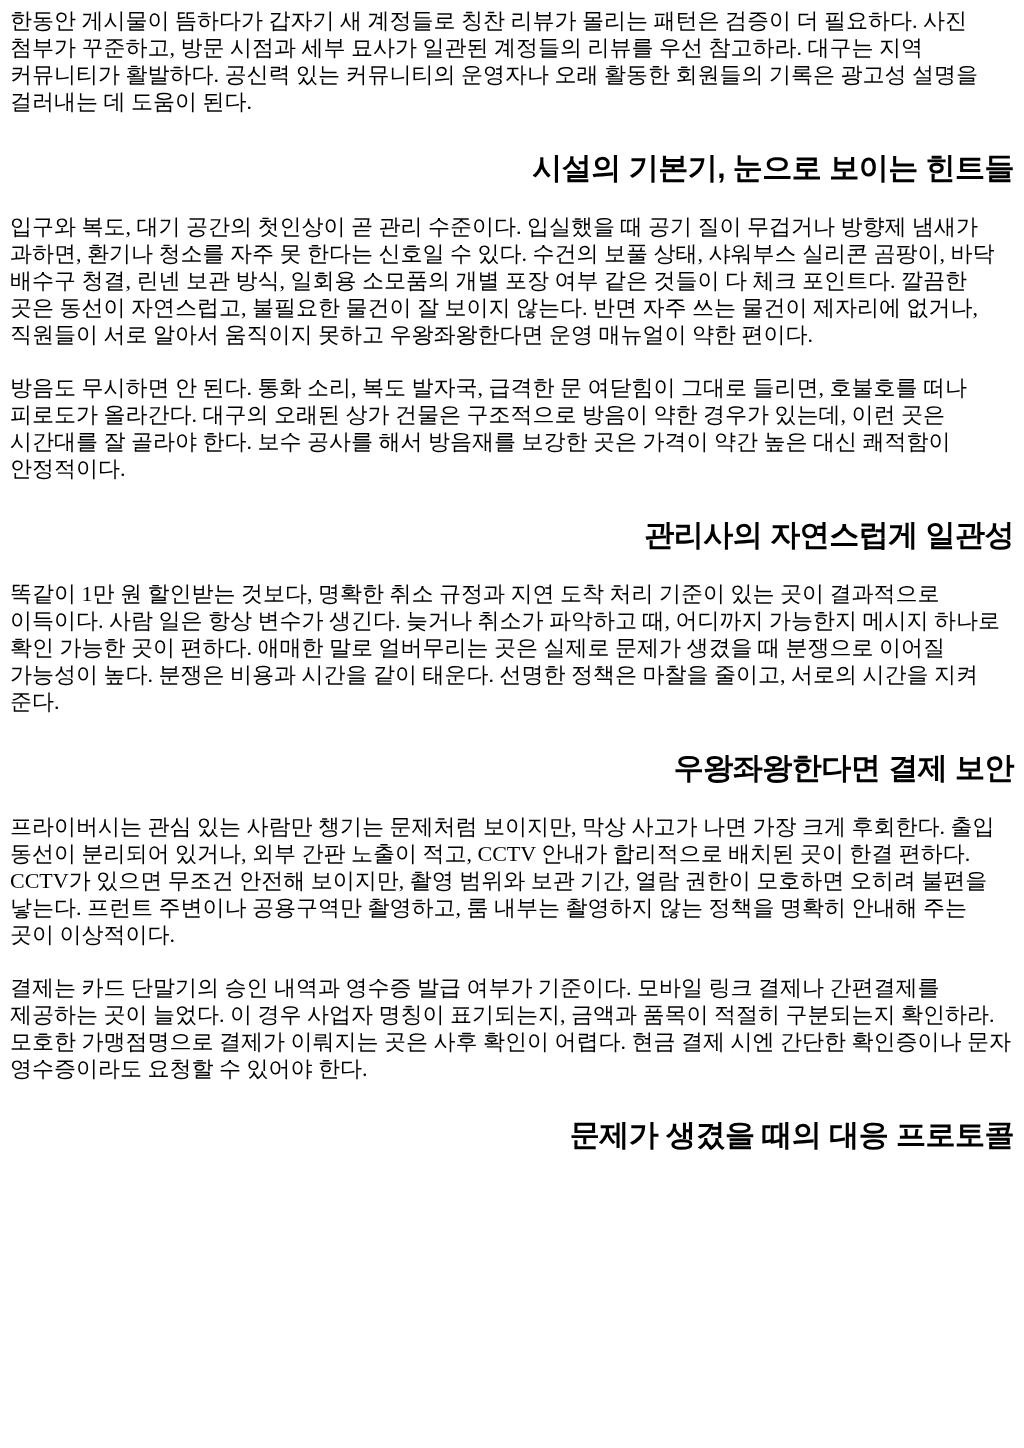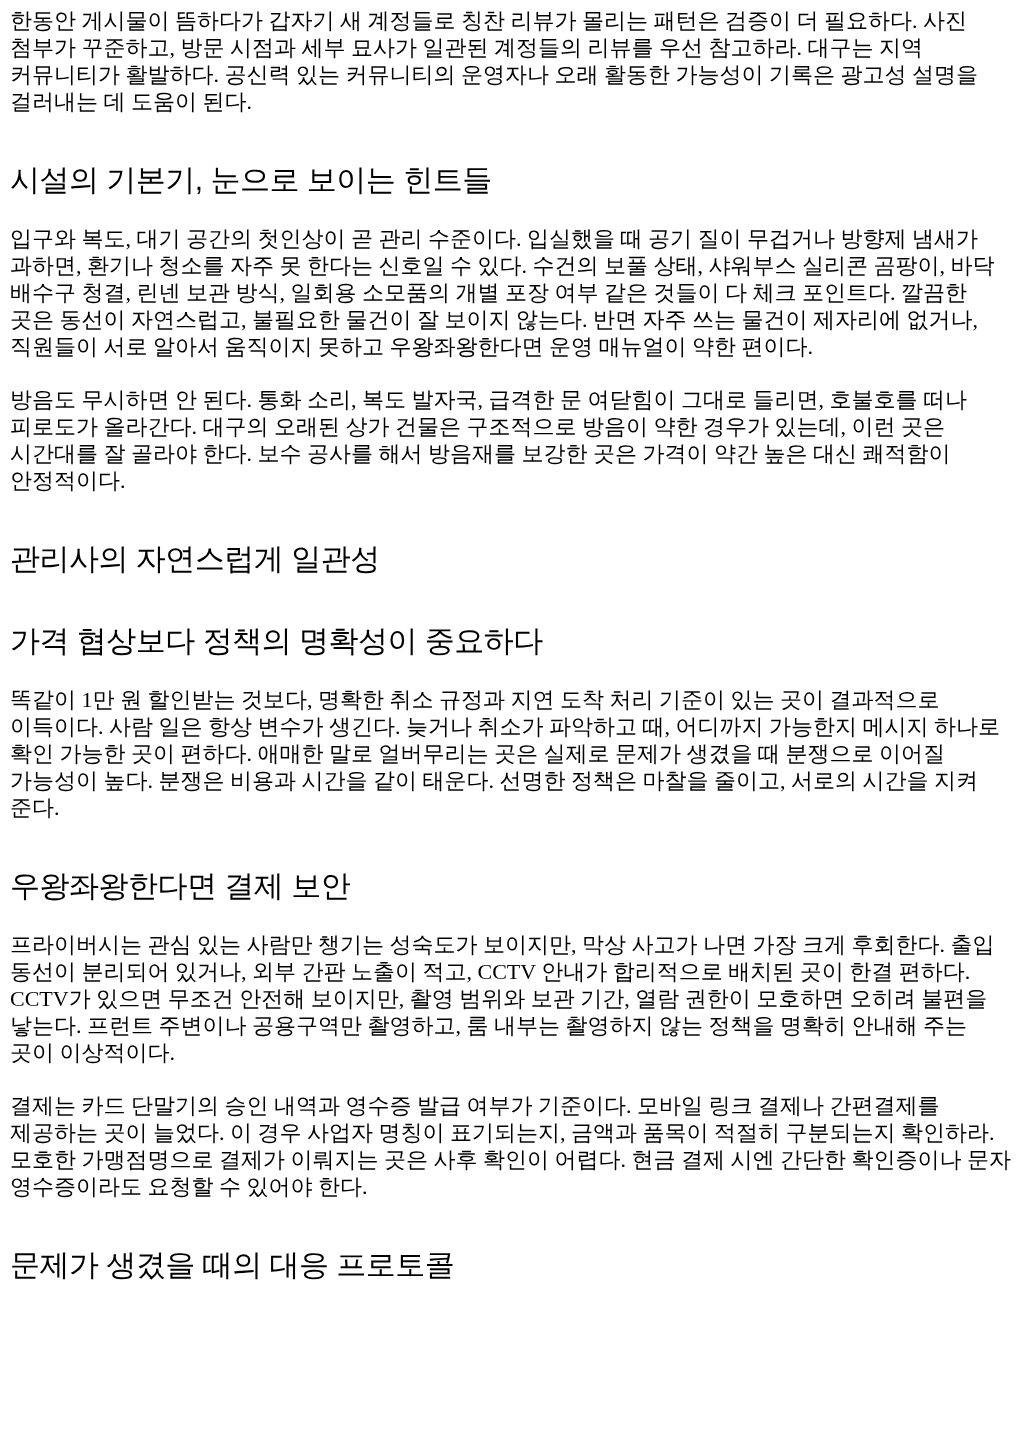--- a/index.html
+++ b/index.html
@@ -26,51 +26,51 @@
     word-break: keep-all;
     overflow-wrap: break-word;
   }
   main.article > p.body-paragraph:first-of-type {
     margin-top: 0;
   }
   h2.section-heading {
     font-family: "Liberation Sans", "DejaVu Sans", sans-serif;
     font-size: 30px;
     line-height: 34px;
-    font-weight: 400;
+    font-weight: 700;
     letter-spacing: -0.5px;
-    margin: 48px 0 28px 0;
+    margin: 36px 0 28px 0;
+    text-align: right;
   }
   section { margin: 0; padding: 0; }
 </style>
 </head>
 <body>
 
 <main class="article">
 
-  <p class="body-paragraph">한동안 게시물이 뜸하다가 갑자기 새 계정들로 칭찬 리뷰가 몰리는 패턴은 검증이 더 필요하다. 사진 첨부가 꾸준하고, 방문 시점과 세부 묘사가 일관된 계정들의 리뷰를 우선 참고하라. 대구는 지역 커뮤니티가 활발하다. 공신력 있는 커뮤니티의 운영자나 오래 활동한 가능성이 기록은 광고성 설명을 걸러내는 데 도움이 된다.</p>
+  <p class="body-paragraph">한동안 게시물이 뜸하다가 갑자기 새 계정들로 칭찬 리뷰가 몰리는 패턴은 검증이 더 필요하다. 사진 첨부가 꾸준하고, 방문 시점과 세부 묘사가 일관된 계정들의 리뷰를 우선 참고하라. 대구는 지역 커뮤니티가 활발하다. 공신력 있는 커뮤니티의 운영자나 오래 활동한 회원들의 기록은 광고성 설명을 걸러내는 데 도움이 된다.</p>
 
   <section>
     <h2 class="section-heading">시설의 기본기, 눈으로 보이는 힌트들</h2>
     <p class="body-paragraph">입구와 복도, 대기 공간의 첫인상이 곧 관리 수준이다. 입실했을 때 공기 질이 무겁거나 방향제 냄새가 과하면, 환기나 청소를 자주 못 한다는 신호일 수 있다. 수건의 보풀 상태, 샤워부스 실리콘 곰팡이, 바닥 배수구 청결, 린넨 보관 방식, 일회용 소모품의 개별 포장 여부 같은 것들이 다 체크 포인트다. 깔끔한 곳은 동선이 자연스럽고, 불필요한 물건이 잘 보이지 않는다. 반면 자주 쓰는 물건이 제자리에 없거나, 직원들이 서로 알아서 움직이지 못하고 우왕좌왕한다면 운영 매뉴얼이 약한 편이다.</p>
     <p class="body-paragraph">방음도 무시하면 안 된다. 통화 소리, 복도 발자국, 급격한 문 여닫힘이 그대로 들리면, 호불호를 떠나 피로도가 올라간다. 대구의 오래된 상가 건물은 구조적으로 방음이 약한 경우가 있는데, 이런 곳은 시간대를 잘 골라야 한다. 보수 공사를 해서 방음재를 보강한 곳은 가격이 약간 높은 대신 쾌적함이 안정적이다.</p>
   </section>
 
   <section>
     <h2 class="section-heading">관리사의 자연스럽게 일관성</h2>
   </section>
 
   <section>
-    <h2 class="section-heading">가격 협상보다 정책의 명확성이 중요하다</h2>
     <p class="body-paragraph">똑같이 1만 원 할인받는 것보다, 명확한 취소 규정과 지연 도착 처리 기준이 있는 곳이 결과적으로 이득이다. 사람 일은 항상 변수가 생긴다. 늦거나 취소가 파악하고 때, 어디까지 가능한지 메시지 하나로 확인 가능한 곳이 편하다. 애매한 말로 얼버무리는 곳은 실제로 문제가 생겼을 때 분쟁으로 이어질 가능성이 높다. 분쟁은 비용과 시간을 같이 태운다. 선명한 정책은 마찰을 줄이고, 서로의 시간을 지켜 준다.</p>
   </section>
 
   <section>
     <h2 class="section-heading">우왕좌왕한다면 결제 보안</h2>
-    <p class="body-paragraph">프라이버시는 관심 있는 사람만 챙기는 성숙도가 보이지만, 막상 사고가 나면 가장 크게 후회한다. 출입 동선이 분리되어 있거나, 외부 간판 노출이 적고, CCTV 안내가 합리적으로 배치된 곳이 한결 편하다. CCTV가 있으면 무조건 안전해 보이지만, 촬영 범위와 보관 기간, 열람 권한이 모호하면 오히려 불편을 낳는다. 프런트 주변이나 공용구역만 촬영하고, 룸 내부는 촬영하지 않는 정책을 명확히 안내해 주는 곳이 이상적이다.</p>
+    <p class="body-paragraph">프라이버시는 관심 있는 사람만 챙기는 문제처럼 보이지만, 막상 사고가 나면 가장 크게 후회한다. 출입 동선이 분리되어 있거나, 외부 간판 노출이 적고, CCTV 안내가 합리적으로 배치된 곳이 한결 편하다. CCTV가 있으면 무조건 안전해 보이지만, 촬영 범위와 보관 기간, 열람 권한이 모호하면 오히려 불편을 낳는다. 프런트 주변이나 공용구역만 촬영하고, 룸 내부는 촬영하지 않는 정책을 명확히 안내해 주는 곳이 이상적이다.</p>
     <p class="body-paragraph">결제는 카드 단말기의 승인 내역과 영수증 발급 여부가 기준이다. 모바일 링크 결제나 간편결제를 제공하는 곳이 늘었다. 이 경우 사업자 명칭이 표기되는지, 금액과 품목이 적절히 구분되는지 확인하라. 모호한 가맹점명으로 결제가 이뤄지는 곳은 사후 확인이 어렵다. 현금 결제 시엔 간단한 확인증이나 문자 영수증이라도 요청할 수 있어야 한다.</p>
   </section>
 
   <section>
     <h2 class="section-heading">문제가 생겼을 때의 대응 프로토콜</h2>
 
   </section>
 
 </main>
 

